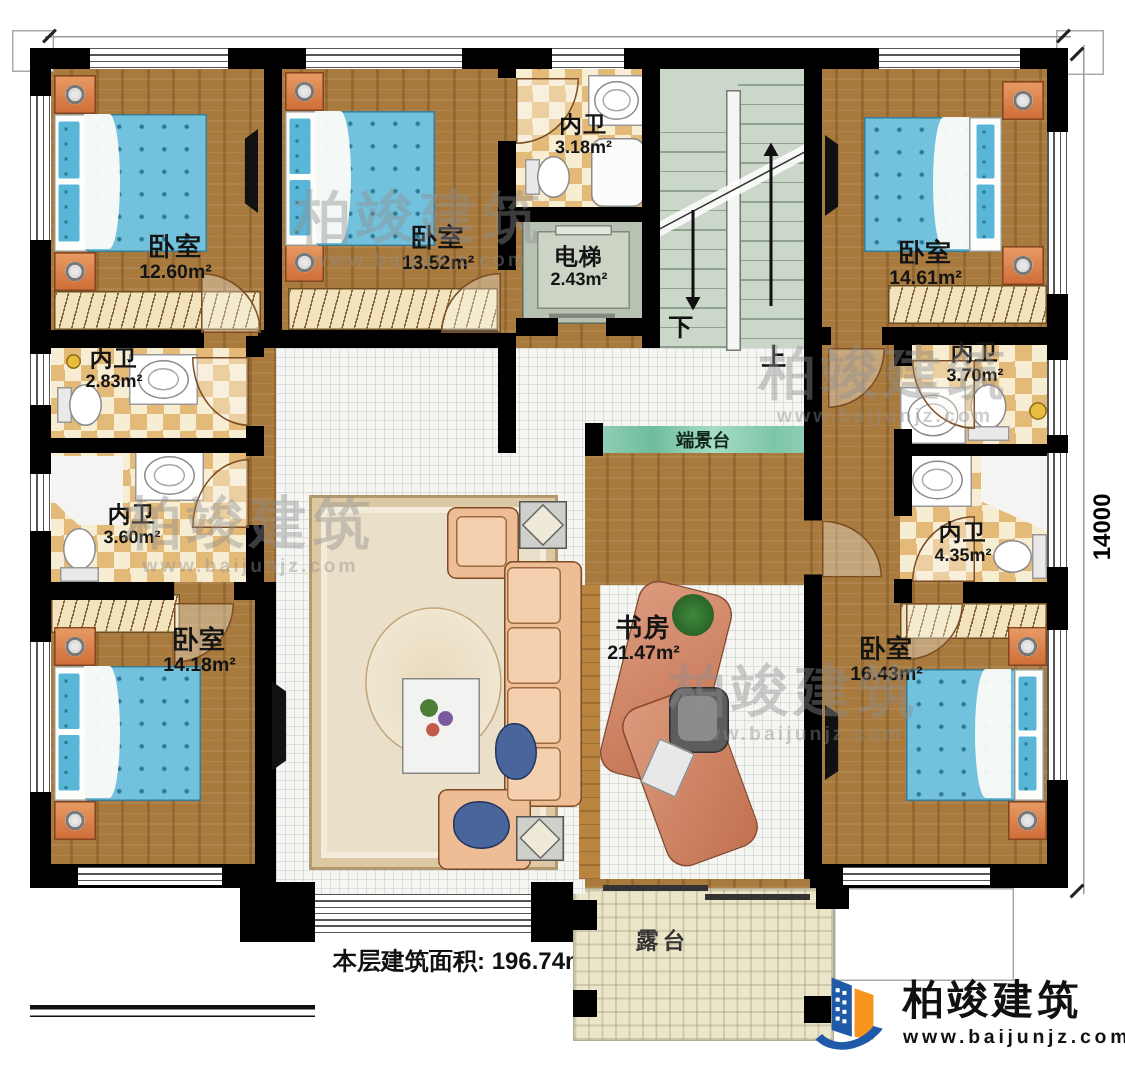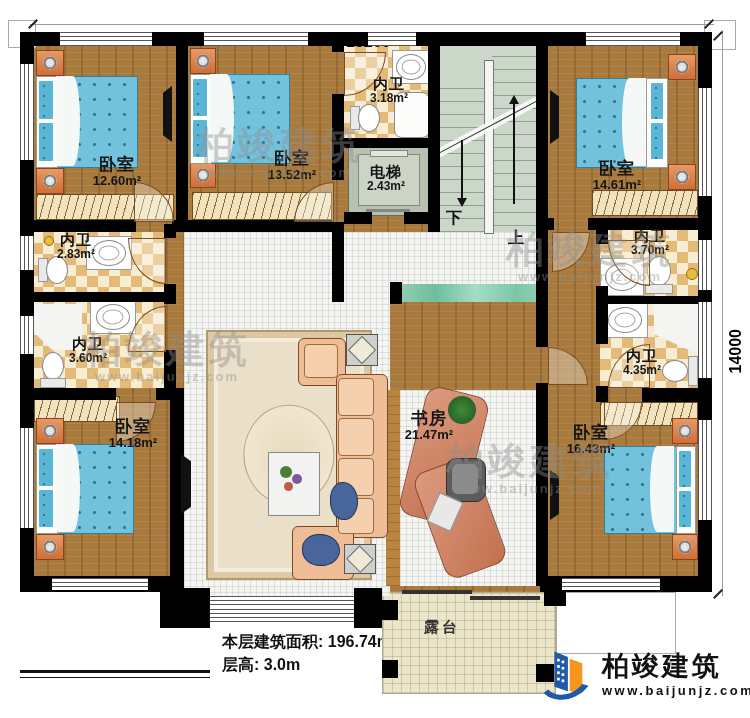--- a/index.html
+++ b/index.html
@@ -387,20 +387,21 @@
     <span class="ar">4.35m²</span>
   </div>
   <div class="rlabel sm" style="left:346px;top:164px;width:80px">
     <span class="nm">电梯</span>
     <span class="ar">2.43m²</span>
   </div>
   <div class="rlabel" style="left:395px;top:410px;width:68px">
     <span class="nm">书房</span>
     <span class="ar">21.47m²</span>
   </div>
+  <div class="abs" style="left:402px;top:284px;width:134px;height:18px;z-index:40;text-align:center;font-size:12px;font-weight:bold;color:#10241c;line-height:18px">端景台</div>
   <div class="abs" style="left:424px;top:618px;width:70px;height:20px;z-index:40;font-size:15px;font-weight:bold;color:#333;letter-spacing:3px">露台</div>
 
   <div class="wm" style="left:140px;top:126px;width:280px">
     <span class="wm-n">柏竣建筑</span>
     <span class="wm-u">www.baijunjz.com</span>
   </div>
   <div class="wm" style="left:52px;top:330px;width:230px">
     <span class="wm-n">柏竣建筑</span>
     <span class="wm-u">www.baijunjz.com</span>
   </div>
@@ -409,21 +410,20 @@
     <span class="wm-u">www.baijunjz.com</span>
   </div>
   <div class="wm" style="left:400px;top:442px;width:260px">
     <span class="wm-n">柏竣建筑</span>
     <span class="wm-u">www.baijunjz.com</span>
   </div>
 
   <div class="t-under" style="left:20px;top:670px;width:190px"></div>
   <div class="t-info" style="left:222px;top:630px">
     <div>本层建筑面积: 196.74m²</div>
-    <div>层高: 3.0m</div>
   </div>
 
   <div id="brand" style="left:540px;top:646px">
     <span style="display:inline-block;width:54px;height:58px;margin-right:8px">
       <svg width="54" height="58" viewBox="0 0 60 64" xmlns="http://www.w3.org/2000/svg">
         <path d="M16 6 L31 12 L31 50 L16 45 Z" fill="#1e5aa7"></path>
         <g fill="#fff">
             <rect x="19" y="14" width="3" height="3"></rect>
             <rect x="24" y="16" width="3" height="3"></rect>
             <rect x="19" y="21" width="3" height="3"></rect>

